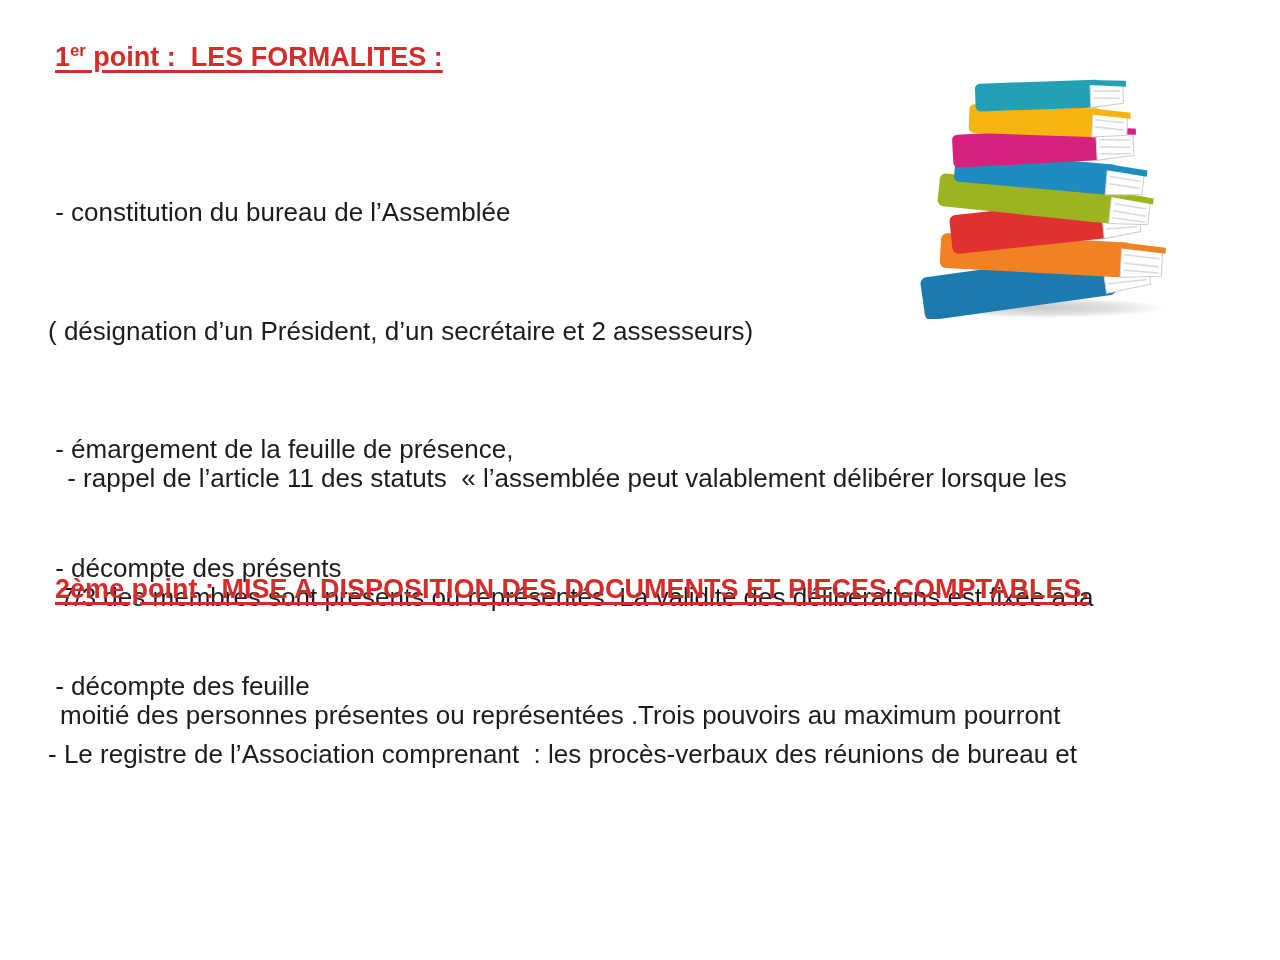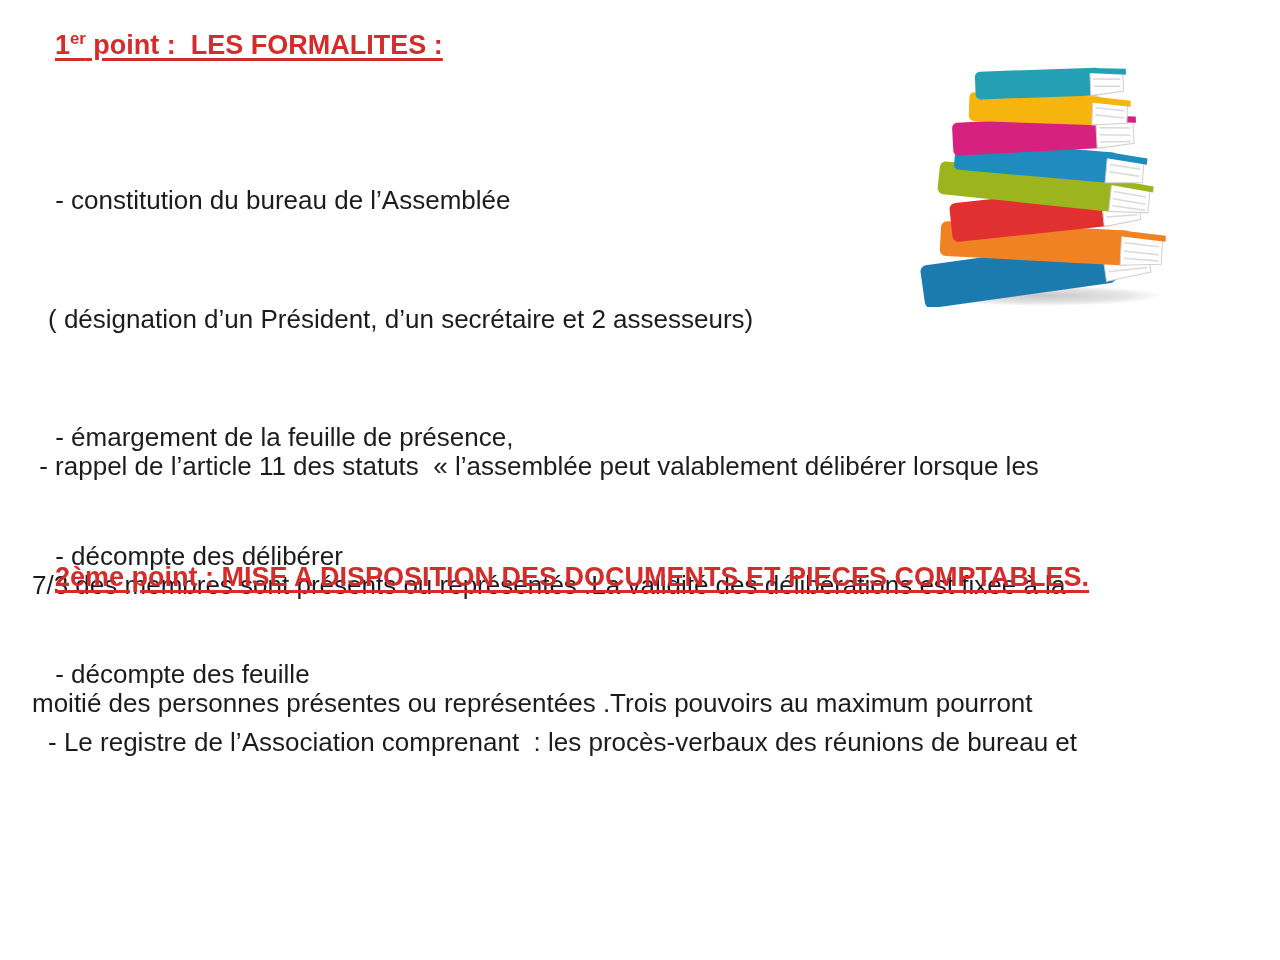--- a/index.html
+++ b/index.html
@@ -4,20 +4,21 @@
 <style>
   html, body { margin: 0; padding: 0; background: #ffffff; }
   .slide {
     position: relative;
     width: 1280px;
     height: 816px;
     background: #ffffff;
     overflow: hidden;
     font-family: "Liberation Sans", sans-serif;
     color: #1c1c1c;
+    margin-top: 12px;
   }
   .red-heading {
     position: absolute;
     font-size: 27px;
     font-weight: bold;
     color: #d42b2b;
     text-decoration: underline;
     text-decoration-thickness: 2.5px;
     text-underline-offset: 4px;
     white-space: pre;
@@ -30,21 +31,21 @@
   }
   .textblock {
     position: absolute;
     font-size: 26px;
     line-height: 39.5px;
     white-space: pre;
   }
   .textblock .line { white-space: pre; }
   #heading1 { left: 55px; top: 28px; }
   #list1    { left: 48px; top: 102px; }
-  #para1    { left: 32px; top: 368px; }
+  #para1    { left: 60px; top: 368px; }
   #heading2 { left: 55px; top: 560px; text-align: right; }
   #para2    { left: 48px; top: 644px; }
   #books {
     position: absolute;
     left: 908px;
     top: 45px;
     width: 268px;
     height: 262px;
   }
   #books svg { width: 100%; height: 100%; display: block; }
@@ -53,21 +54,21 @@
 <body>
 
 <div class="slide">
 
   <div id="heading1" class="red-heading"><span>1</span><sup>er</sup><span> point :  LES FORMALITES :</span></div>
 
   <div id="list1" class="textblock">
     <div class="line"> - constitution du bureau de l’Assemblée</div>
     <div class="line">( désignation d’un Président, d’un secrétaire et 2 assesseurs)</div>
     <div class="line"> - émargement de la feuille de présence,</div>
-    <div class="line"> - décompte des délibérer</div>
+    <div class="line"> - décompte des présents</div>
     <div class="line"> - décompte des feuille</div>
   </div>
 
   <div id="para1" class="textblock">
     <div class="line"> - rappel de l’article 11 des statuts  « l’assemblée peut valablement délibérer lorsque les</div>
     <div class="line">7/3 des membres sont présents ou représentés .La validité des délibérations est fixée à la</div>
     <div class="line">moitié des personnes présentes ou représentées .Trois pouvoirs au maximum pourront</div>
   </div>
 
   <div id="heading2" class="red-heading">2ème point : MISE A DISPOSITION DES DOCUMENTS ET PIECES COMPTABLES.</div>

